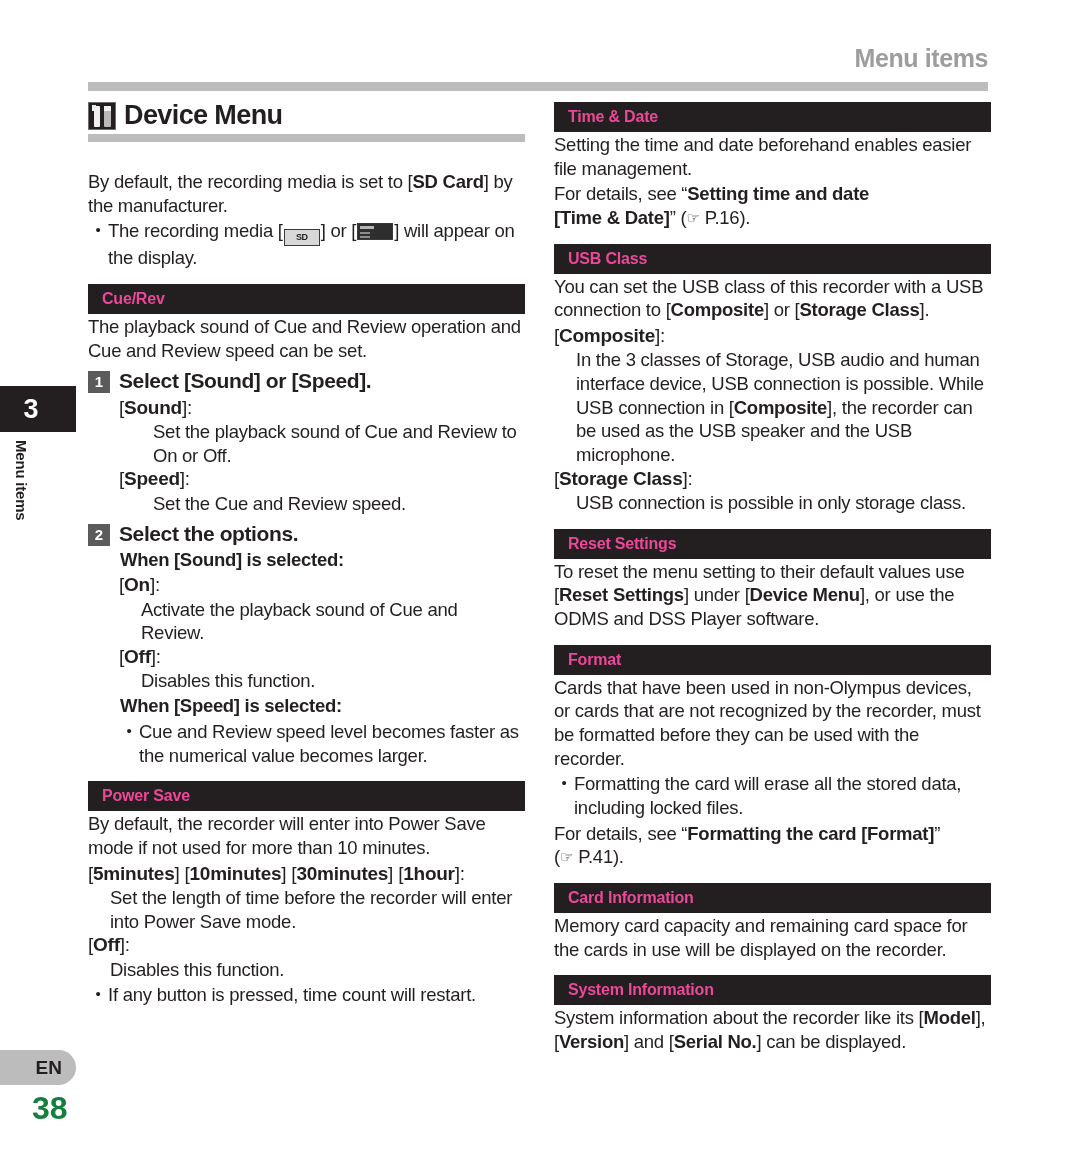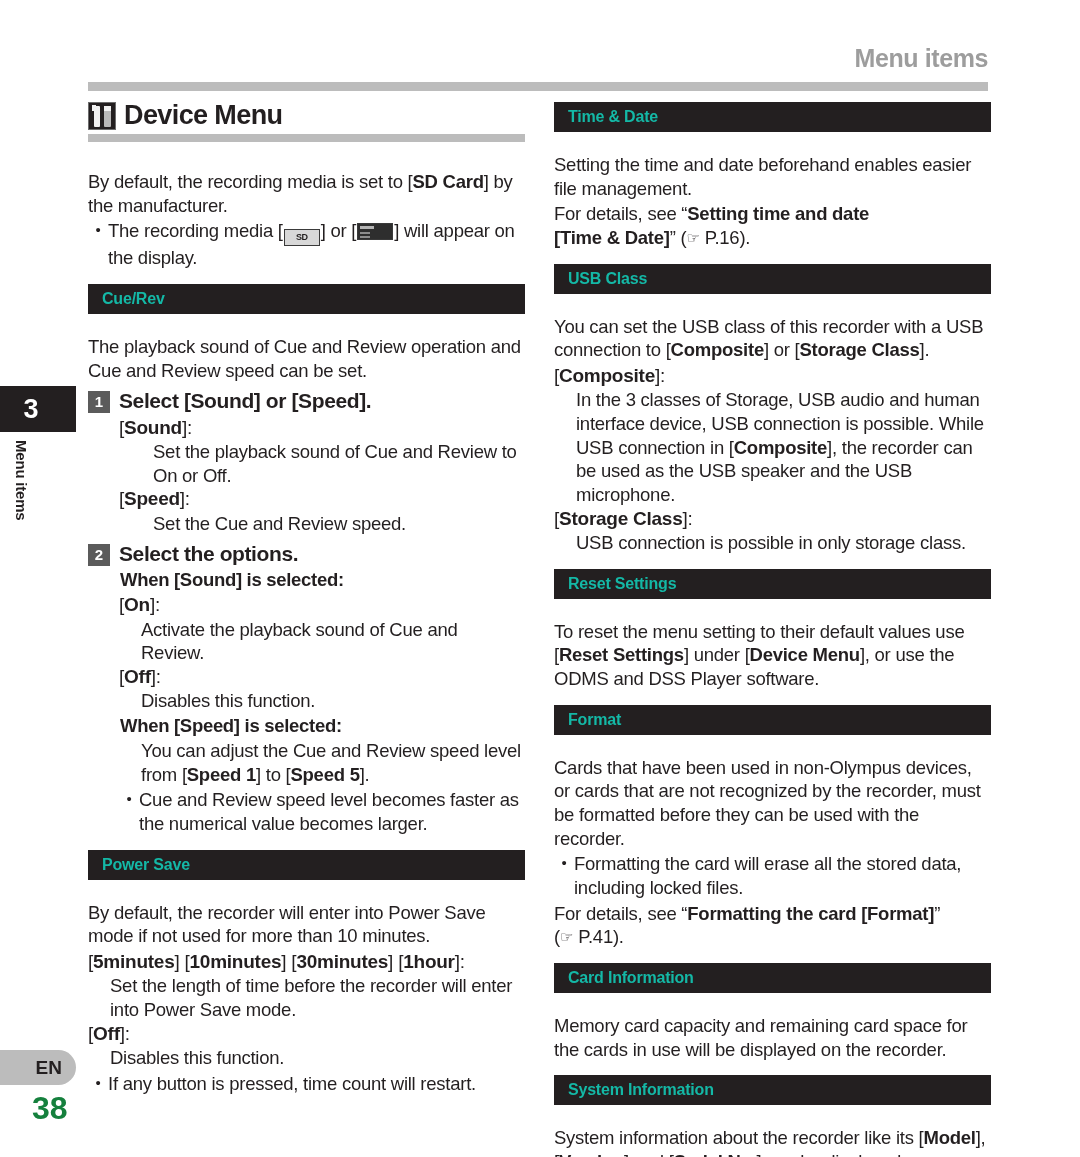--- a/index.html
+++ b/index.html
@@ -159,27 +159,27 @@
   }
   .menu-title-rule {
     height: 8px;
     background: #bcbcbc;
     margin-bottom: 28px;
   }
 
   
   .sec-bar {
     background: #231f20;
-    color: #14b8a6;
+    color: #ec4899;
     font-size: 16px;
     font-weight: bold;
     letter-spacing: -0.2px;
     padding: 6px 0 6px 14px;
     margin-top: 14px;
-    margin-bottom: 21px;
+    margin-bottom: 1px;
   }
   .sec-bar.first { margin-top: 0; }
 
   
   p.body {
     font-size: 18.5px;
     line-height: 1.28;
     margin: 0 0 2px 0;
     letter-spacing: -0.25px;
   }
@@ -347,21 +347,20 @@
     <span class="step-badge">2</span>
     <span class="step-title">Select the options.</span>
   </div>
   <div class="step-body">
     <p class="sub-bold">When [Sound] is selected:</p>
     <p class="indent-1">[<b>On</b>]:</p>
     <p class="indent-2 indent-2-sm">Activate the playback sound of Cue and Review.</p>
     <p class="indent-1">[<b>Off</b>]:</p>
     <p class="indent-2 indent-2-sm">Disables this function.</p>
     <p class="sub-bold">When [Speed] is selected:</p>
-    <p class="indent-2 indent-2-sm">You can adjust the Cue and Review speed level from [<b>Speed&nbsp;1</b>] to [<b>Speed&nbsp;5</b>].</p>
     <div class="bullet">
       <span class="dot">•</span>
       <span class="btxt">Cue and Review speed level becomes faster as the numerical value becomes larger.</span>
     </div>
   </div>
 
   <div class="sec-bar">Power Save</div>
   <p class="body">By default, the recorder will enter into Power Save mode if not used for more than 10 minutes.</p>
   <p class="indent-1">[<b>5minutes</b>] [<b>10minutes</b>] [<b>30minutes</b>] [<b>1hour</b>]:</p>
   <p class="indent-2 indent-2-sm">Set the length of time before the recorder will enter into Power Save mode.</p>

